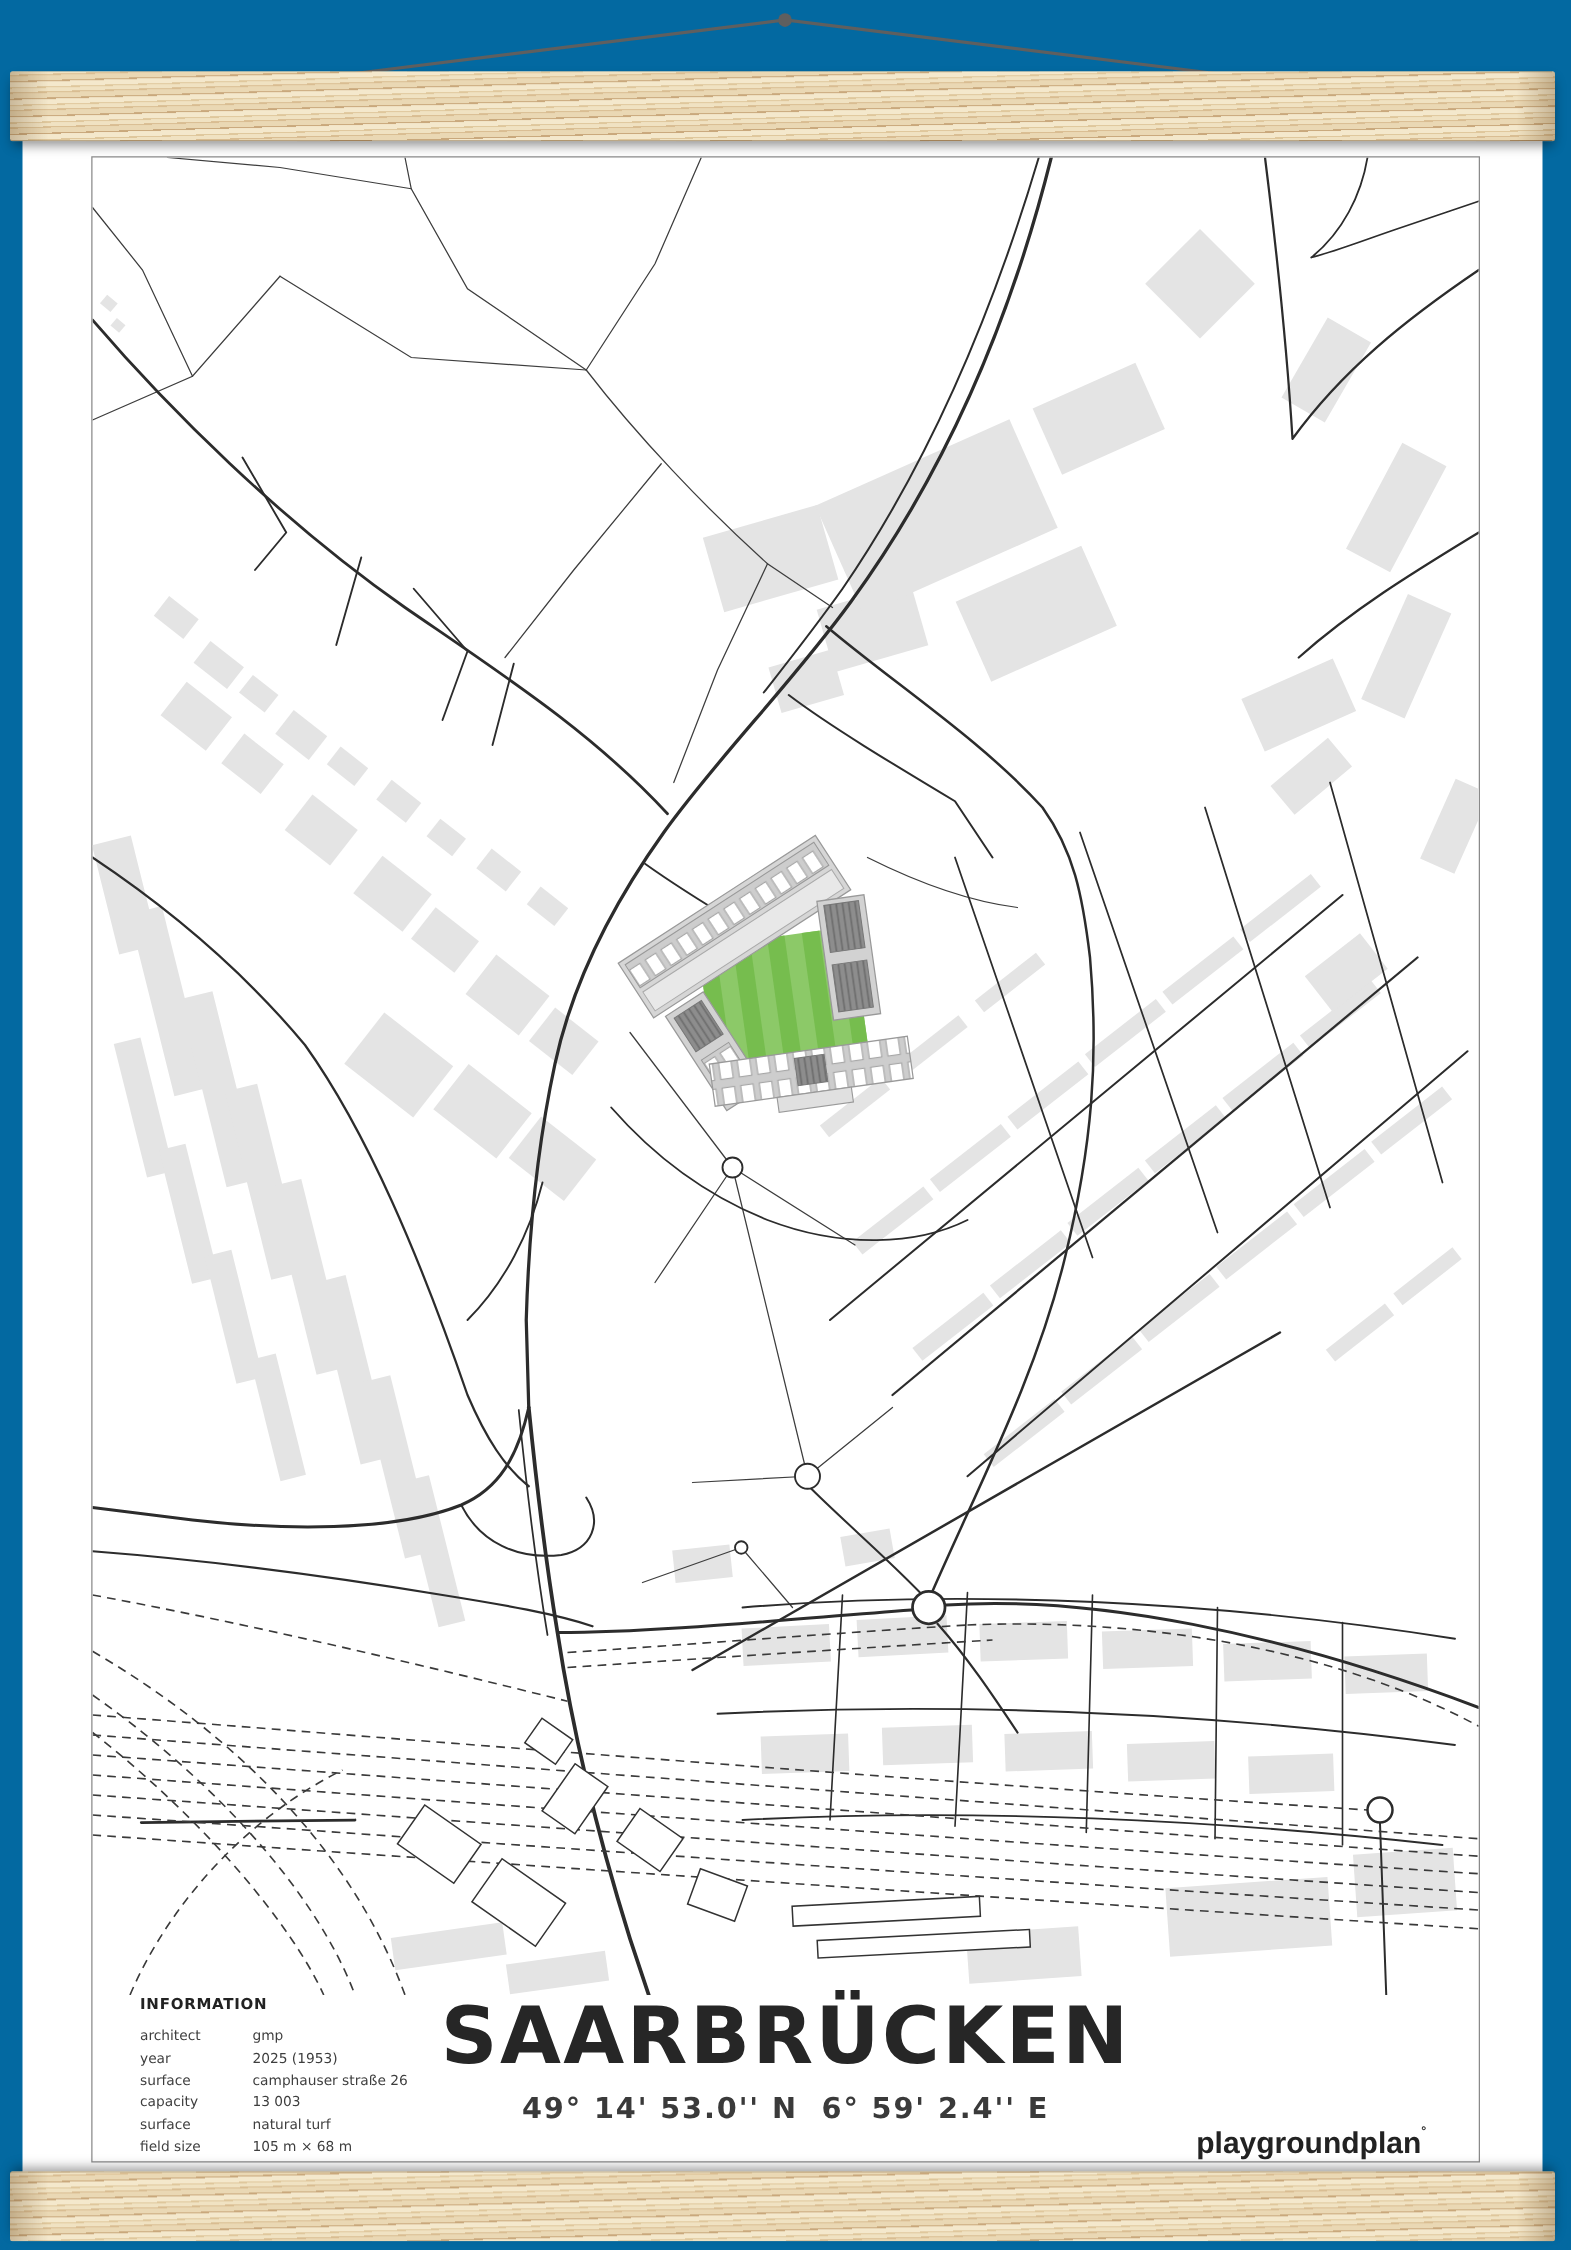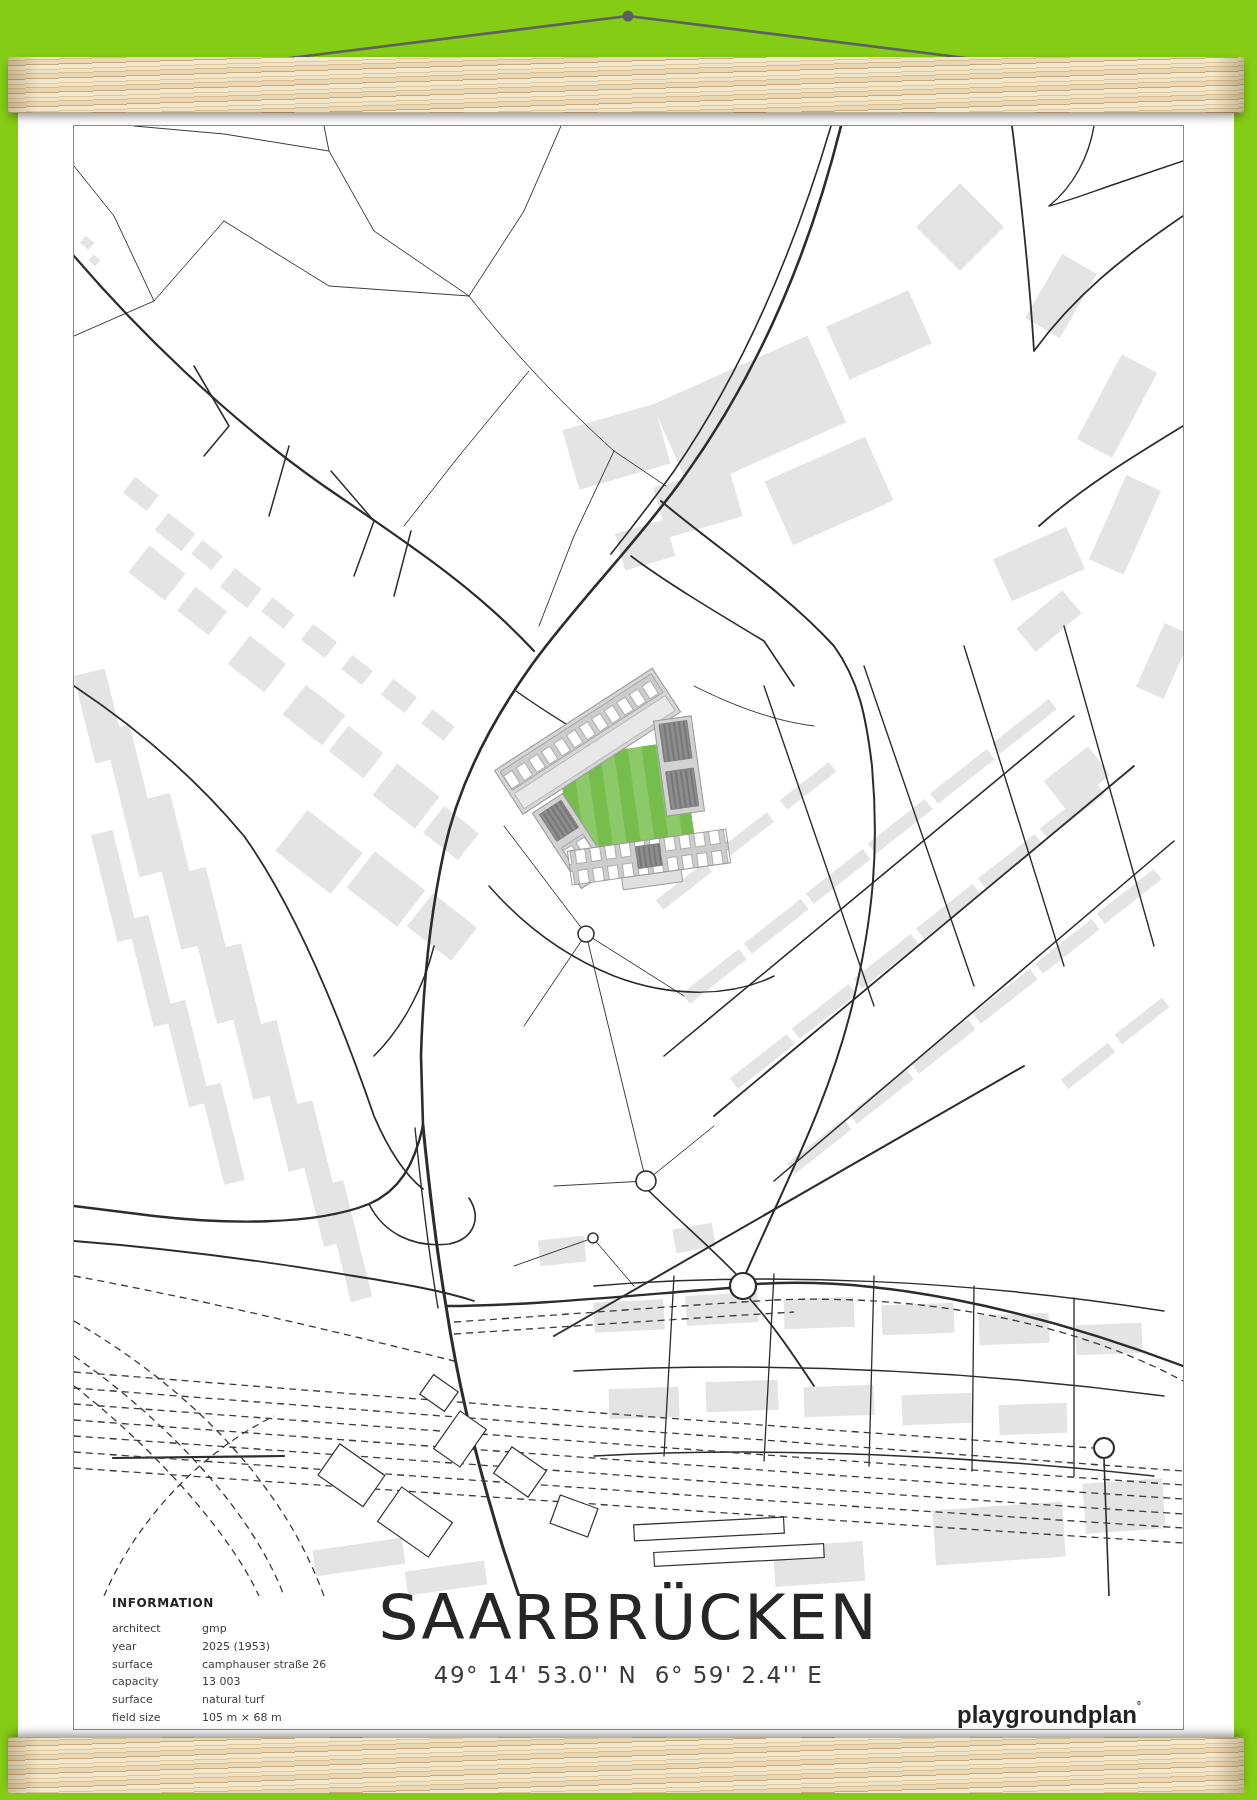--- a/index.html
+++ b/index.html
@@ -1,37 +1,37 @@
 <!DOCTYPE html>
 <html><head>
 <meta charset="utf-8">
 <style>
   html,body{margin:0;padding:0;background:#000;}
-  .stage{position:relative;width:1257px;height:1800px;background:#84cc16;overflow:hidden;
+  .stage{position:relative;width:1257px;height:1800px;background:#0369a1;overflow:hidden;
          font-family:"DejaVu Sans","Liberation Sans",sans-serif;}
   .poster{position:absolute;left:18px;top:86px;width:1216px;height:1668px;background:#fff;}
   .frame{position:absolute;left:55px;top:39px;width:1109px;height:1603px;
          border:1.5px solid #8a8a8a;overflow:hidden;background:#fff;}
   .map-svg{position:absolute;left:0;top:0;}
   
   .bar{position:absolute;left:8px;width:1236px;height:55px;border-radius:2px;
        background:
         linear-gradient(90deg,rgba(92,62,25,.28),rgba(0,0,0,0) 2.5%,rgba(0,0,0,0) 97.5%,rgba(92,62,25,.3)),
         repeating-linear-gradient(178.3deg,#f0e2c2 0 3px,#d9bd92 3px 4px,#ead8b4 4px 8px,#c9a87c 8px 9px,#f4e8cc 9px 13px,#dfc79c 13px 14px),
         #e9d7b4;}
   .bar.top{top:57px;box-shadow:0 5px 9px -2px rgba(0,0,0,.45);border-bottom:1px solid rgba(90,60,25,.35);}
   .bar.bottom{top:1737px;box-shadow:0 -5px 9px -2px rgba(0,0,0,.4);border-top:1px solid rgba(90,60,25,.3);}
   .string-svg{position:absolute;left:0;top:0;}
   
   .info{position:absolute;left:38px;top:1470px;width:320px;color:#3e3e3e;}
   .info h4{margin:0 0 12px 0;font-size:12px;letter-spacing:.6px;color:#222;font-weight:bold;}
   .info .grid{display:grid;grid-template-columns:90px auto;row-gap:4px;font-size:11px;line-height:1.25;}
   .title-block{position:absolute;left:0;right:0;top:1458px;text-align:center;color:#262626;}
-  .title-block h1{margin:0;font-size:63px;line-height:1.08;font-weight:normal;letter-spacing:2px;}
-  .coords{margin-top:10px;font-size:23px;letter-spacing:1.5px;color:#3a3a3a;white-space:pre;font-weight:normal;}
+  .title-block h1{margin:11px;font-size:63px;line-height:1.08;font-weight:bold;letter-spacing:2px;}
+  .coords{margin-top:10px;font-size:23px;letter-spacing:1.5px;color:#3a3a3a;white-space:pre;font-weight:bold;}
   .brand{position:absolute;right:42px;top:1548px;font-family:"Liberation Sans",sans-serif;
          font-size:24px;font-weight:bold;color:#222;margin-top:26px;}
   .brand sup{font-size:10px;vertical-align:14px;}
   
   .rd{fill:none;stroke:#2c2c2c;stroke-linecap:round;stroke-linejoin:round;}
   .tn{fill:none;stroke:#3d3d3d;stroke-width:1;stroke-linecap:round;}
   .b{fill:#e4e4e4;}
   .o{fill:#fff;stroke:#333;stroke-width:1.2;}
   .rail{fill:none;stroke:#3a3a3a;stroke-width:1.3;stroke-dasharray:7 5;}
   .circ{fill:#fff;stroke:#2c2c2c;}

